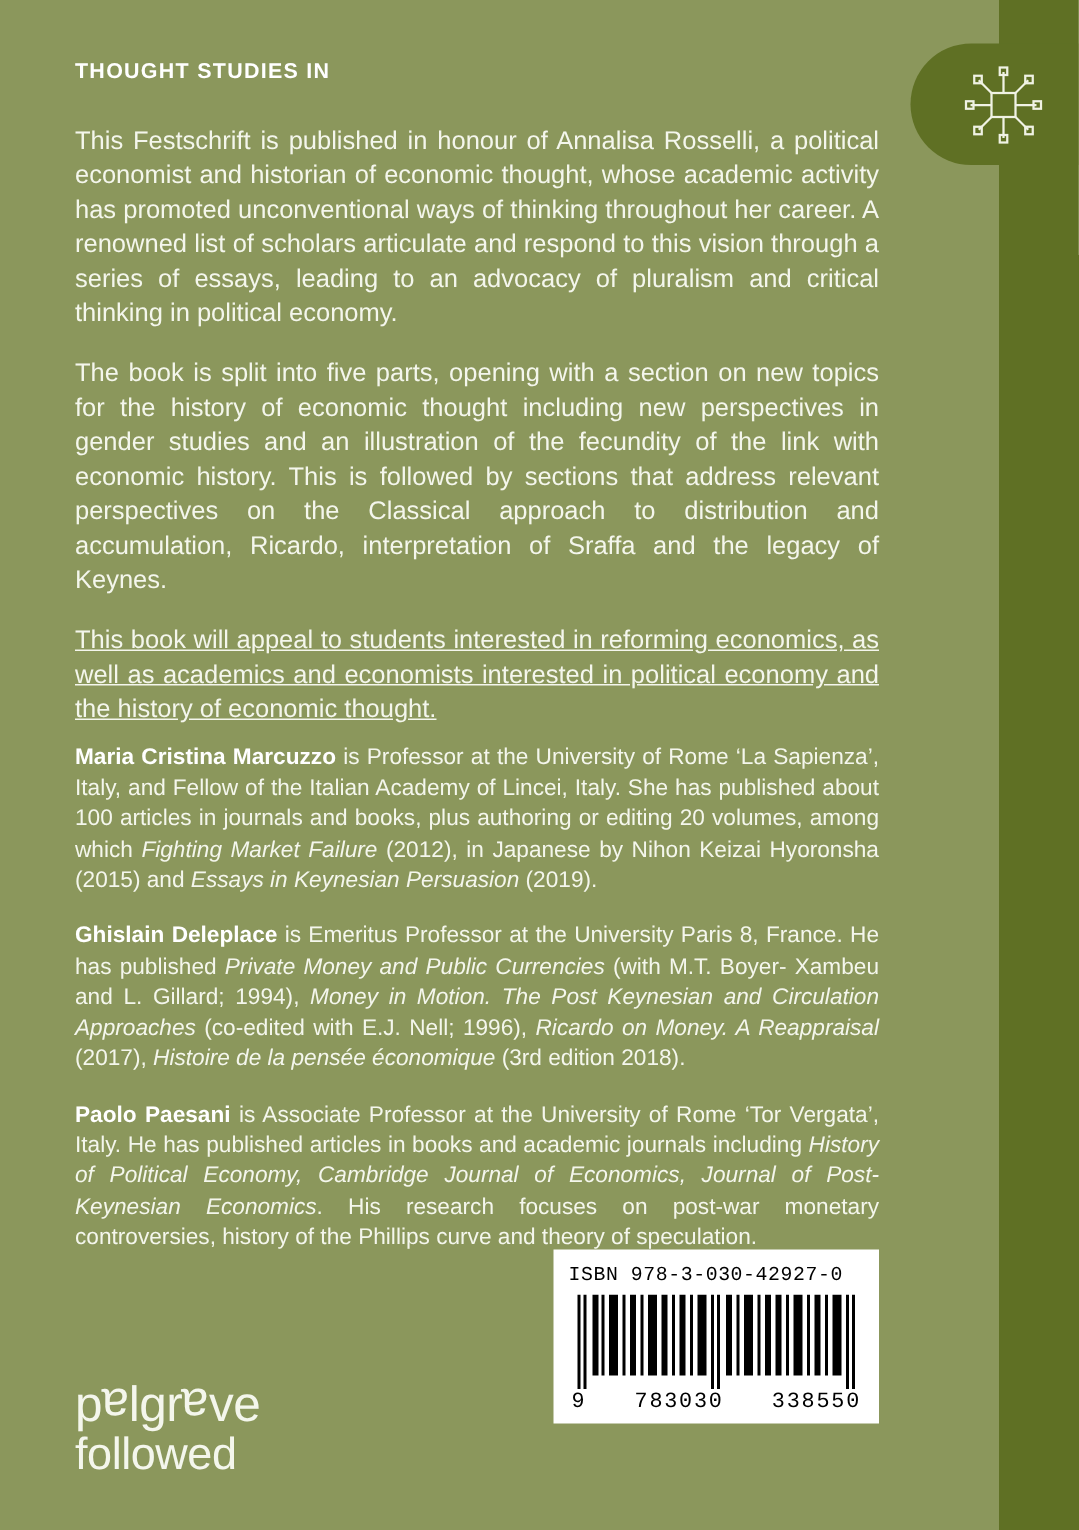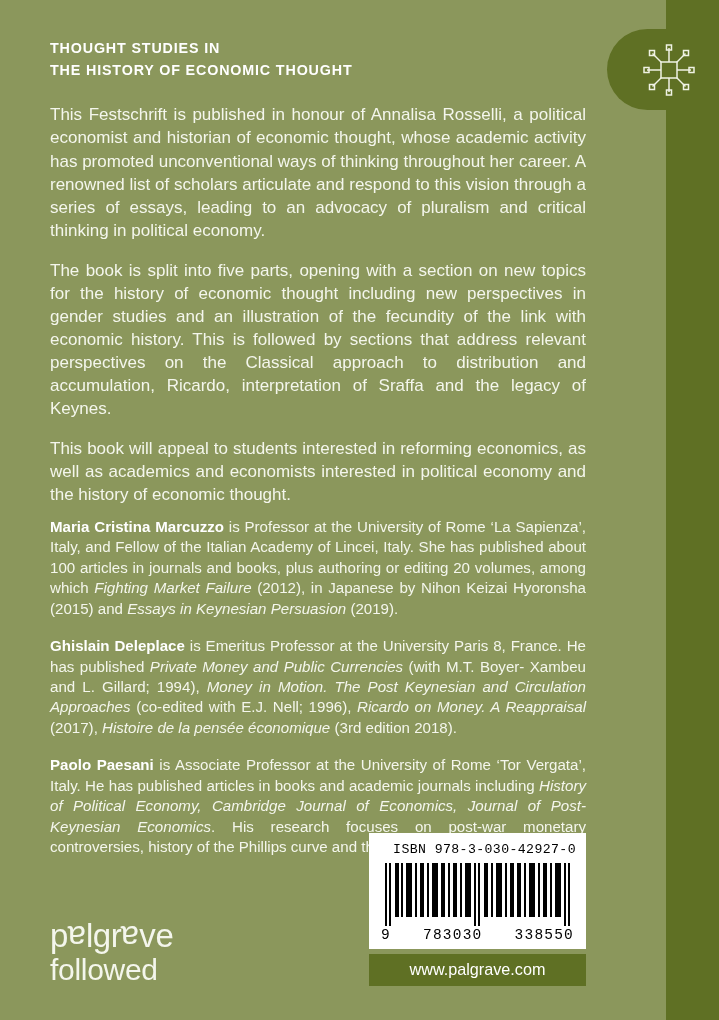--- a/index.html
+++ b/index.html
@@ -64,21 +64,21 @@
 
   .blurb {
     color: #f4f6ec;
     font-size: 17px;
     line-height: 1.355;
     text-align: justify;
     margin: 0 0 17px 0;
     -webkit-hyphens: none;
     hyphens: none;
   }
-  .blurb:last-child { margin-bottom: 6px; }
+  .blurb:last-child { margin-bottom: 6px; text-decoration: underline; }
 
   .bio {
     color: #f4f6ec;
     font-size: 15.1px;
     line-height: 1.355;
     text-align: justify;
     margin: 0 0 17px 0;
   }
   .bio .who { font-weight: bold; color: #ffffff; }
   .bio i { }
@@ -118,21 +118,21 @@
   #barcode-card {
     background: #ffffff;
     padding: 9px 10px 6px 10px;
     box-sizing: border-box;
     width: 217px;
   }
   #isbn-text {
     font-family: "Liberation Mono", "DejaVu Sans Mono", monospace;
     font-size: 13.2px;
     color: #000000;
-    text-align: right;
+    text-align: left;
     letter-spacing: 0.4px;
     margin-bottom: 6px;
     white-space: nowrap;
   }
   #barcode-bars {
     height: 63px;
     width: 100%;
     display: block;
   }
   #barcode-digits {
@@ -187,21 +187,20 @@
       <rect x="9.5" y="43.5" width="5" height="5"></rect>
       <rect x="43.5" y="43.5" width="5" height="5"></rect>
     </g>
   </svg>
 </div>
 
 <div id="cover-text">
 
   <div id="series-title">
     <span class="line">THOUGHT STUDIES IN</span>
-    <span class="line">THE HISTORY OF ECONOMIC THOUGHT</span>
   </div>
 
   <div id="blurbs">
       <p class="blurb">This Festschrift is published in honour of Annalisa Rosselli, a political economist and historian of economic thought, whose academic activity has promoted unconventional ways of thinking throughout her career. A renowned list of scholars articulate and respond to this vision through a series of essays, leading to an advocacy of pluralism and critical thinking in political economy.</p>
       <p class="blurb">The book is split into five parts, opening with a section on new topics for the history of economic thought including new perspectives in gender studies and an illustration of the fecundity of the link with economic history. This is followed by sections that address relevant perspectives on the Classical approach to distribution and accumulation, Ricardo, interpretation of Sraffa and the legacy of Keynes.</p>
       <p class="blurb">This book will appeal to students interested in reforming economics, as well as academics and economists interested in political economy and the history of economic thought.</p>
     </div>
 
   <div id="bios">
       <p class="bio"><span class="who">Maria Cristina Marcuzzo</span><span> is Professor at the University of Rome ‘La Sapienza’, Italy, and Fellow of the Italian Academy of Lincei, Italy. She has published about 100 articles in journals and books, plus authoring or editing 20 volumes, among which </span><i>Fighting Market Failure</i><span> (2012), in Japanese by Nihon Keizai Hyoronsha (2015) and </span><i>Essays in Keynesian Persuasion</i><span> (2019).</span></p>
@@ -252,14 +251,13 @@
         <rect x="185" y="0" width="2" height="63"></rect>
         <rect x="189" y="0" width="2" height="63"></rect>
       </g>
     </svg>
     <div id="barcode-digits">
       <span>9</span>
       <span>783030</span>
       <span>338550</span>
     </div>
   </div>
-  <div id="website-bar">www.palgrave.com</div>
 </div>
 
 </body></html>

